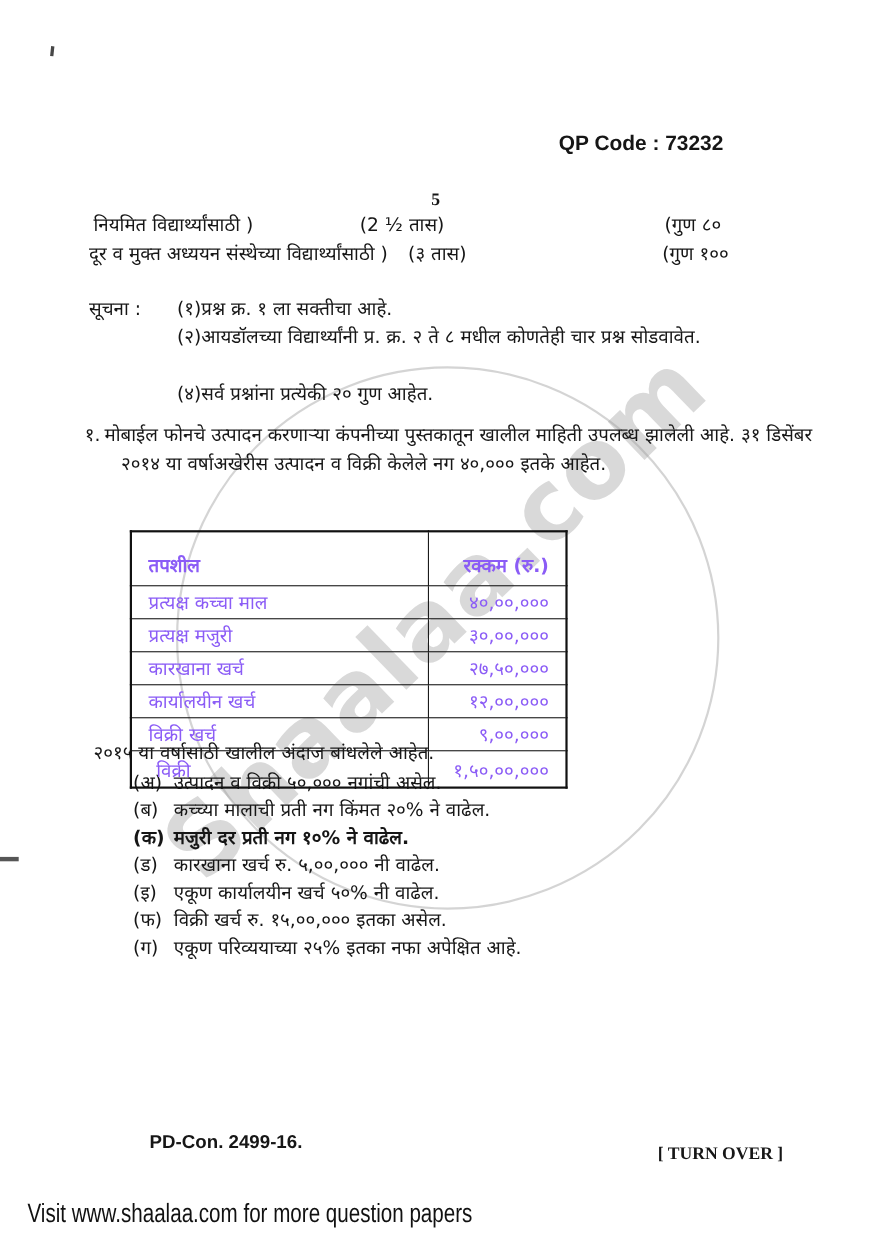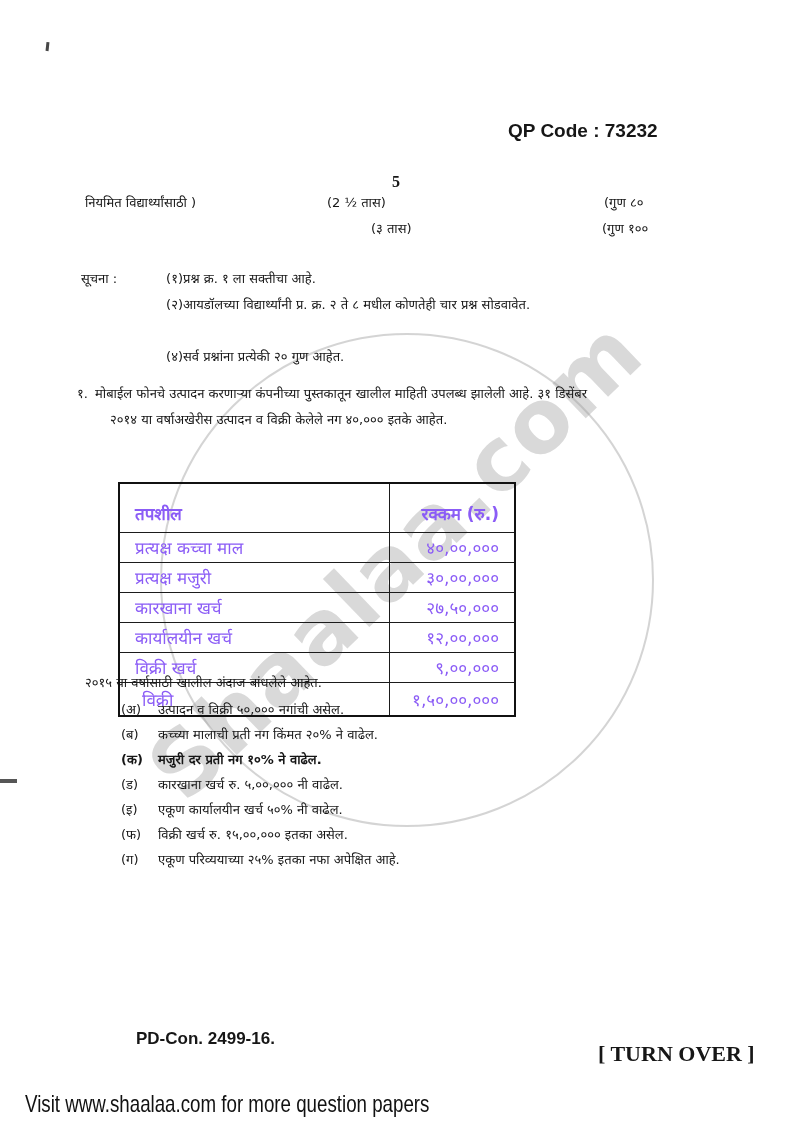--- a/index.html
+++ b/index.html
@@ -5,21 +5,21 @@
   html,body { margin:0; padding:0; background:#ffffff; }
   .page {
     position:relative;
     width:800px; height:1131px;
     background:#ffffff;
     overflow:hidden;
     font-family:"DejaVu Sans", sans-serif;
     color:#161616;
   }
   .abs { position:absolute; white-space:nowrap; }
-  .dev { font-size:13px; line-height:1.15; }
+  .dev { font-size:17px; line-height:1.15; }
   .latin-bold { font-family:"Liberation Sans", sans-serif; font-weight:bold; }
 
   
   .wm-ring {
     position:absolute; left:160px; top:333px;
     width:490px; height:490px;
     border:2.5px solid rgba(170,170,170,0.5);
     border-radius:50%;
     z-index:0;
   }
@@ -70,21 +70,21 @@
   table.cost .c-label { width:271px; padding-left:15px; text-align:left; }
   table.cost .c-amt   { padding-right:15px; text-align:right; }
   table.cost tr.last td { height:30px;padding-left:22px; }
 
   .est-intro { left:85px; top:676px; }
   .est-item  { left:121px; }
   .enum { display:inline-block; min-width:37px; }
   .est-closing { left:97px; top:877px; }
 
   .pd-code { left:136px; top:1029px; font-size:17px; }
-  .turn-over { left:598px; top:1041px; font-family:"Liberation Serif", serif; font-weight:600; font-size:22px; }
+  .turn-over { left:598px; top:1041px; font-family:"Liberation Serif", serif; font-weight:600; font-size:16px; }
 
   .visit {
     left:25px; top:1090px;
     font-family:"Liberation Sans", sans-serif;
     font-size:24px; color:#111;
     transform:scaleX(0.78);
     transform-origin:left top;
   }
 
   .speck { left:46px; top:42px; width:2.5px; height:9px; background:#474747; transform:rotate(6deg); }
@@ -102,20 +102,21 @@
 
     <div class="abs speck"></div>
     <div class="abs margin-dash"></div>
 
     <div class="abs latin-bold qp-code">QP Code : 73232</div>
     <div class="abs page-num">5</div>
 
     <div class="abs dev hdr-label-1">नियमित विद्यार्थ्यांसाठी  )</div>
     <div class="abs dev hdr-dur-1">(2 ½ तास)</div>
     <div class="abs dev hdr-marks-1">(गुण ८०</div>
+    <div class="abs dev hdr-label-2">दूर व मुक्त अध्ययन संस्थेच्या विद्यार्थ्यांसाठी )</div>
     <div class="abs dev hdr-dur-2">(३ तास)</div>
     <div class="abs dev hdr-marks-2">(गुण १००</div>
 
     <div class="abs dev instr-head">सूचना :</div>
     <div class="abs dev instr-item" style="top:272px;">
       <span class="inum">(१)</span><span>प्रश्न क्र. १ ला सक्तीचा आहे.</span>
     </div>
     <div class="abs dev instr-item" style="top:298px;">
       <span class="inum">(२)</span><span>आयडॉलच्या विद्यार्थ्यांनी प्र. क्र. २ ते ८ मधील कोणतेही चार प्रश्न सोडवावेत.</span>
     </div>

